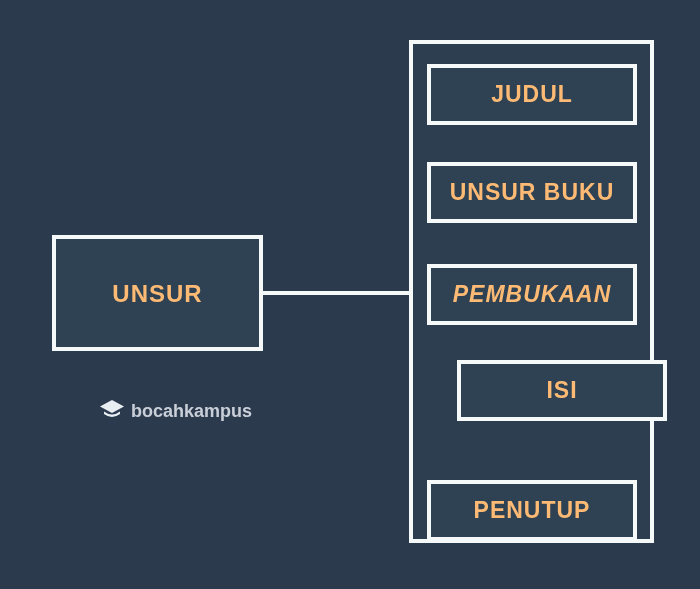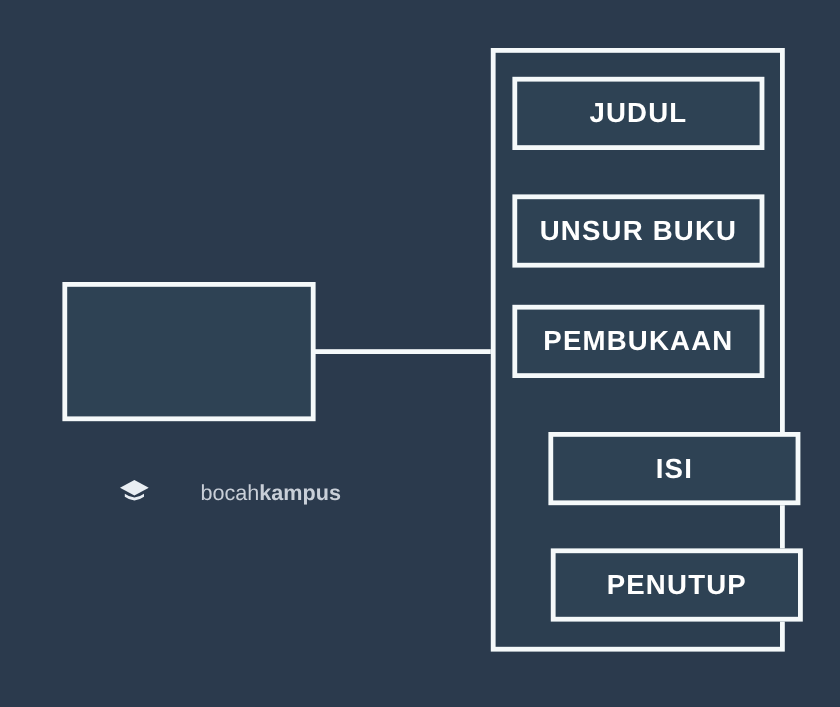--- a/index.html
+++ b/index.html
@@ -16,21 +16,21 @@
     overflow: hidden;
   }
   .node {
     position: absolute;
     box-sizing: border-box;
     border: 4px solid #f5f9fa;
     background: #2e4254;
     display: flex;
     align-items: center;
     justify-content: center;
-    color: #ffffff;
+    color: #fdba74;
     font-weight: bold;
     letter-spacing: 1px;
     text-align: center;
   }
   .root-node {
     left: 52px;
     top: 235px;
     width: 211px;
     height: 116px;
     font-size: 24px;
@@ -55,50 +55,51 @@
     background: #2c3e50;
   }
   .child-node {
     left: 14px;
     width: 210px;
     height: 61px;
     font-size: 23px;
   }
   .child-0 { top: 20px; }
   .child-1 { top: 118px; }
-  .child-2 { top: 210px; }
+  .child-2 { top: 220px; font-style: italic; }
   .child-3 { top: 316px; margin-left: 30px; }
-  .child-4 { top: 413px; margin-left: 32px; }
+  .child-4 { top: 436px; }
   .logo {
     position: absolute;
     left: 100px;
     top: 398px;
     height: 26px;
     display: flex;
     align-items: center;
     gap: 7px;
     color: #c9cfd8;
     font-size: 18px;
   }
   .logo .icon {
     width: 24px;
     height: 22px;
     display: inline-flex;
     align-items: center;
   }
-  .logo .prefix { font-weight: 400; margin-left: 36px; }
+  .logo .prefix { font-weight: 700; }
   .logo .suffix { font-weight: 700; }
 </style>
 </head>
 <body>
 
 <div class="canvas">
 
   <div class="node root-node">
     <div>
+      <div>UNSUR</div>
     </div>
   </div>
 
   <div class="connector"></div>
 
   <div class="group-container">
     <div class="node child-node child-0">
       <span>JUDUL</span>
     </div>
     <div class="node child-node child-1">

